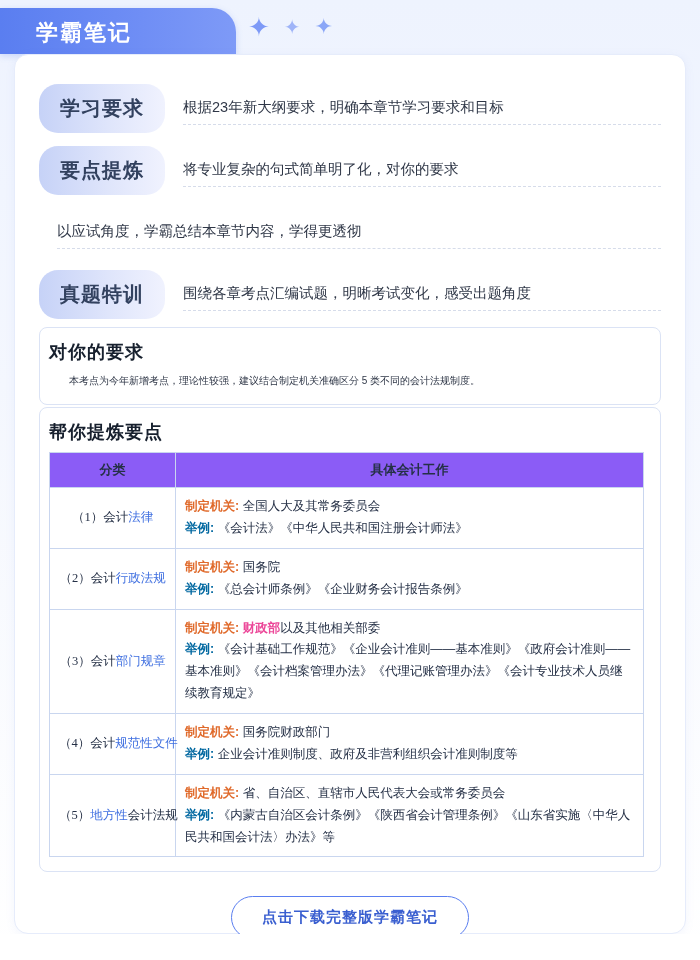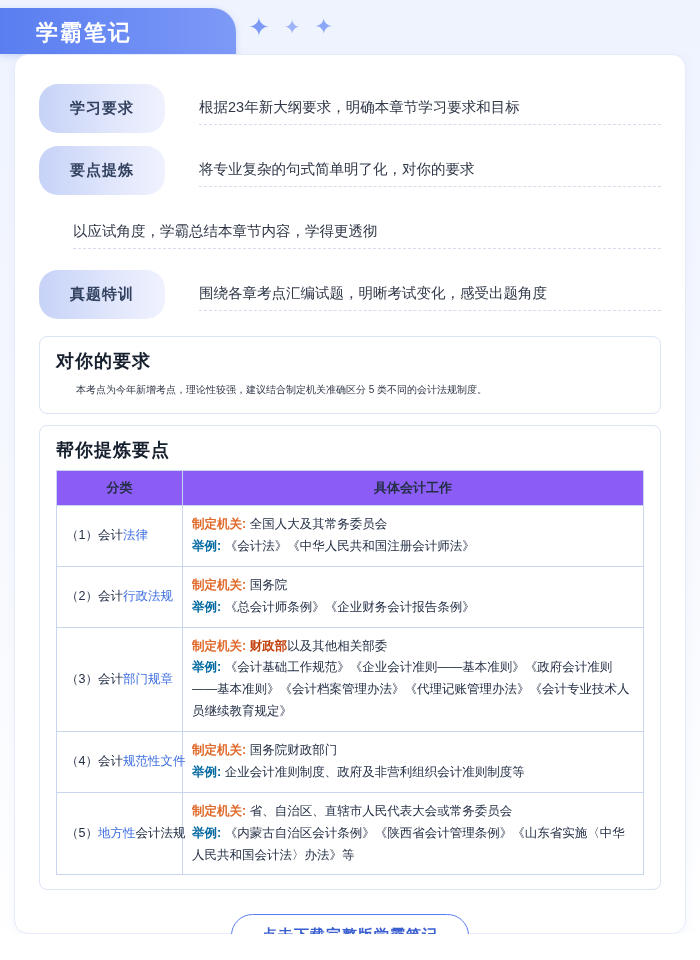--- a/index.html
+++ b/index.html
@@ -70,47 +70,47 @@
     display: flex;
     align-items: center;
     height: 62px;
   }
   .pill {
     flex: 0 0 auto;
     width: 126px; height: 49px;
     border-radius: 19px;
     background: linear-gradient(90deg,#c6d2f7 0%, #dfe5fb 55%, #f0f2fe 100%);
     color: #32415f;
-    font-size: 15px;
+    font-size: 20px;
     font-weight: bold;
     display: flex;
     align-items: center;
     justify-content: center;
     letter-spacing: 1px;
     text-align: center;
   }
   .feature-text {
     flex: 1 1 auto;
-    margin-left: 34px;
+    margin-left: 18px;
     font-size: 14.5px;
     color: #2f3747;
     padding-bottom: 10px;
     border-bottom: 1px dashed #d6dcea;
     height: 34px;
     line-height: 32px;
   }
   .feature:last-of-type .feature-text { }
 
   
   .box {
-    margin-top: 11px;
+    margin-top: 2px;
     border: 1px solid #dbe3f5;
     border-radius: 8px;
     background: #ffffff;
-    padding: 12px 16px 14px 16px;
+    padding: 12px 16px 14px 9px;
   }
   .box-title {
     font-size: 18px;
     font-weight: bold;
     color: #17202e;
     font-family: "DejaVu Serif", serif;
     letter-spacing: 1px;
     margin-bottom: 8px;
   }
   .box-body {
@@ -135,29 +135,30 @@
     color: #253046;
   }
   table.kt th {
     background: #8b5cf6;
     font-weight: bold;
     text-align: center;
     font-size: 13px;
   }
   col.c1 { width: 126px; }
   td.cat {
-    text-align: left;
+    text-align: center;
     font-size: 13px;
     white-space: nowrap;
+    font-family: Liberation Serif, serif;
   }
   td.cat .hl { color: #3f6fe0; }
   .lbl { color: #e06a2b; font-weight: bold; }
   .lbl2 { color: #0369a1; font-weight: bold; }
   .row-line { line-height: 1.75; }
-  .org-strong { color: #c2410c; font-weight: bold; }
+  .org-strong { color: #ec4899; font-weight: bold; }
 
   
   .dl-wrap {
     display: flex;
     justify-content: center;
     margin-top: 24px;
   }
   .dl-btn {
     border: 1.5px solid #5a7ef0;
     color: #3a5fd0;

